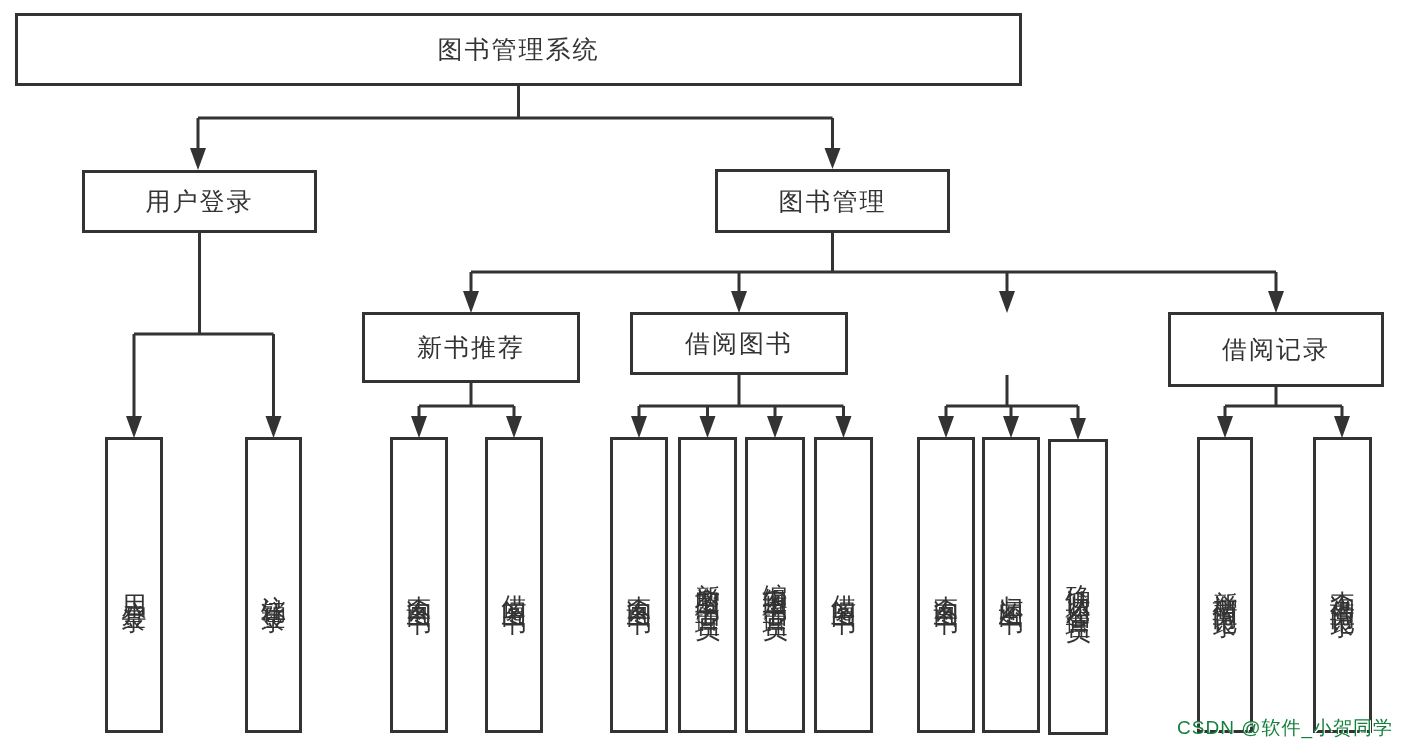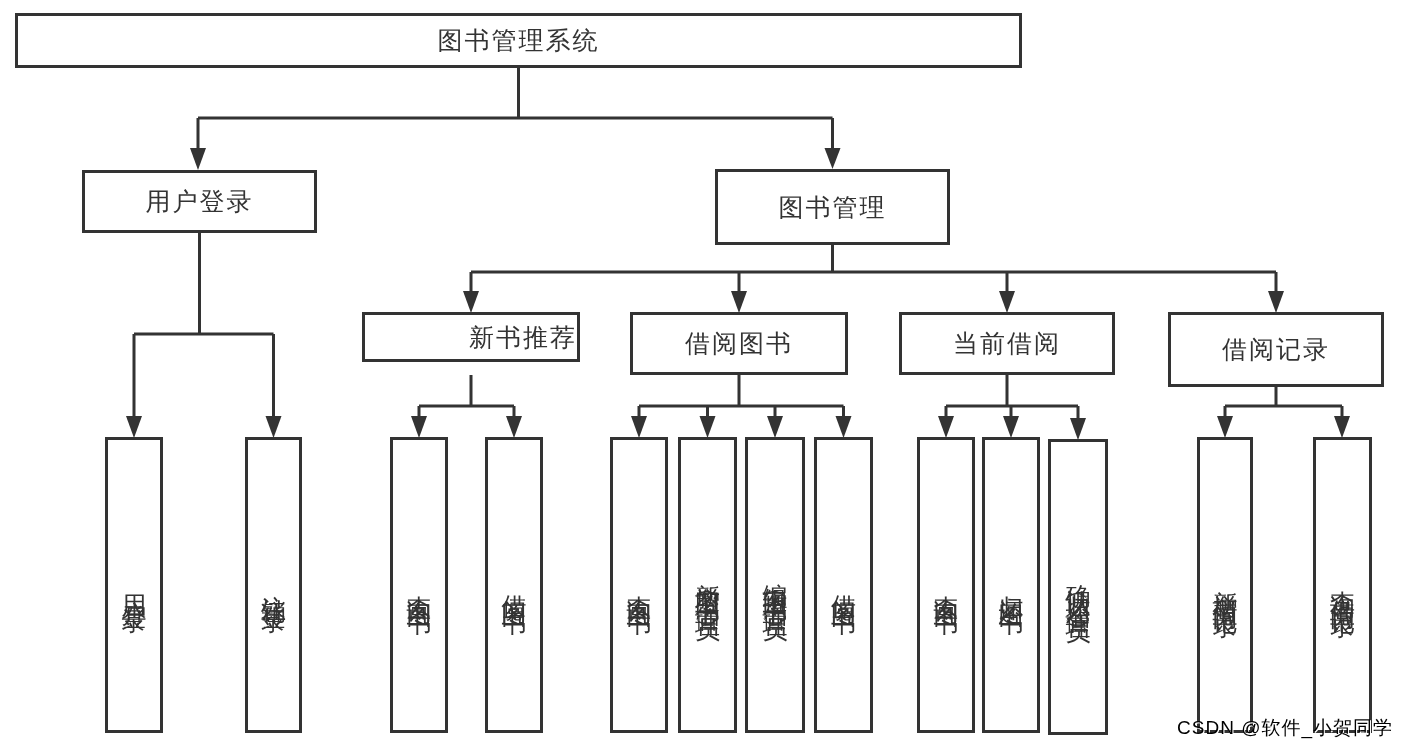--- a/index.html
+++ b/index.html
@@ -43,24 +43,24 @@
     height: 296px;
     top: 437px;
     font-size: 25px;
   }
   .vbox span {
     writing-mode: vertical-rl;
     text-orientation: mixed;
     letter-spacing: 5px;
     line-height: 1;
   }
-  #node-root            { left: 15px;   top: 13px;  width: 1007px; height: 55px; }
+  #node-root            { left: 15px;   top: 13px;  width: 1007px; height: 73px; }
   #node-user-login      { left: 82px;   top: 170px; width: 235px;  height: 63px; }
-  #node-book-management { left: 715px;  top: 169px; width: 235px;  height: 76px; text-align: center; }
-  #node-new-book-recommend { left: 362px;  top: 312px; width: 218px; height: 50px; justify-content: flex-end; }
+  #node-book-management { left: 715px;  top: 169px; width: 235px;  height: 64px; text-align: center; }
+  #node-new-book-recommend { left: 362px;  top: 312px; width: 218px; height: 71px; }
   #node-book-borrow        { left: 630px;  top: 312px; width: 218px; height: 63px; }
   #node-current-borrow     { left: 899px;  top: 312px; width: 216px; height: 63px; }
   #node-borrow-record      { left: 1168px; top: 312px; width: 216px; height: 75px; }
   #leaf-user-login   { left: 105px; }
   #leaf-logout       { left: 245px; width: 57px; }
   #leaf-nb-query     { left: 390px; }
   #leaf-nb-borrow    { left: 485px; }
   #leaf-bb-query     { left: 610px; }
   #leaf-bb-add       { left: 678px; width: 59px; }
   #leaf-bb-edit      { left: 745px; width: 60px; }
@@ -68,21 +68,21 @@
   #leaf-cb-query     { left: 917px; }
   #leaf-cb-return    { left: 982px; }
   #leaf-cb-confirm   { left: 1048px; width: 60px; top: 439px; }
   #leaf-rec-add      { left: 1197px; width: 56px; }
   #leaf-rec-query    { left: 1313px; width: 59px; }
   #watermark {
     position: absolute;
     right: 12px;
     bottom: 6px;
     font-size: 19px;
-    color: #000000;
+    color: #15803d;
     letter-spacing: 1px;
     white-space: nowrap;
     z-index: 2;
     text-shadow: 1px 1px 0 #ffffff;
   }
 </style>
 </head>
 <body>
 
 <div id="canvas">
@@ -137,23 +137,20 @@
   <div class="box hbox" id="node-book-management">
     <span>图书管理</span>
   </div>
 
   <div class="box hbox" id="node-new-book-recommend">
     <span>新书推荐</span>
   </div>
   <div class="box hbox" id="node-book-borrow">
     <span>借阅图书</span>
   </div>
-  <div class="box hbox" id="node-current-borrow">
-    <span>当前借阅</span>
-  </div>
   <div class="box hbox" id="node-borrow-record">
     <span>借阅记录</span>
   </div>
 
   <div class="box vbox" id="leaf-user-login">
     <span>用户登录</span>
   </div>
   <div class="box vbox" id="leaf-logout">
     <span>注销登录</span>
   </div>

